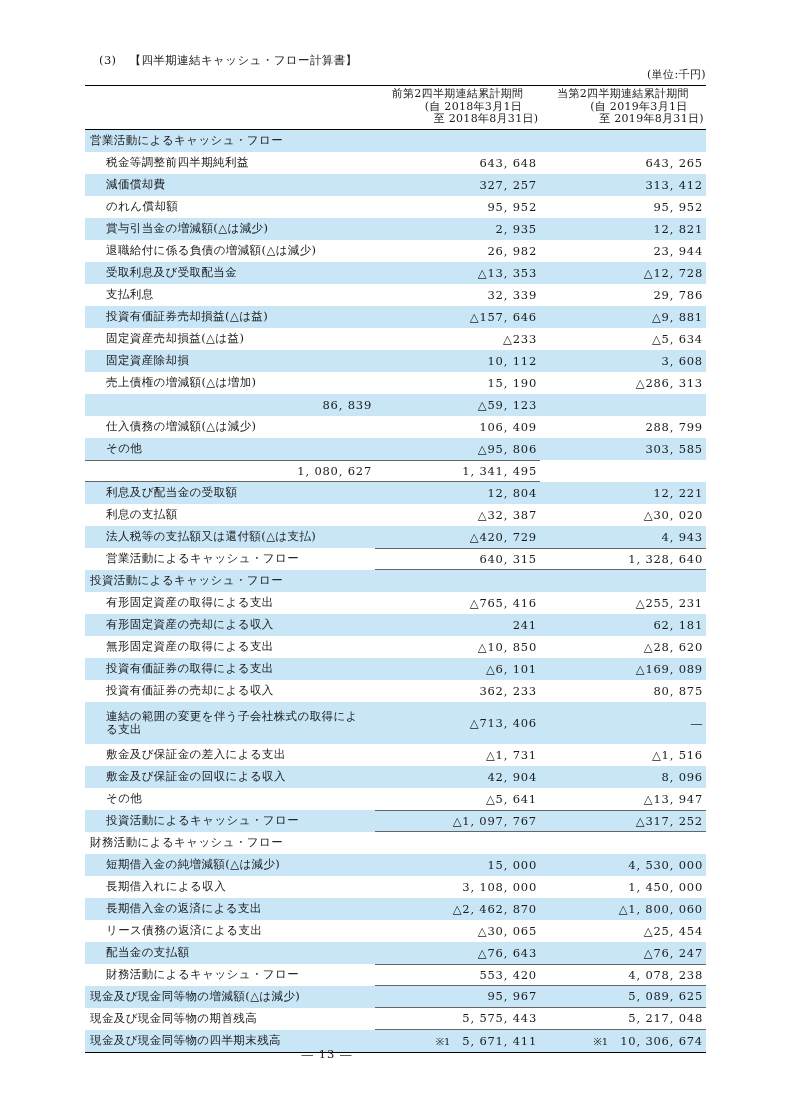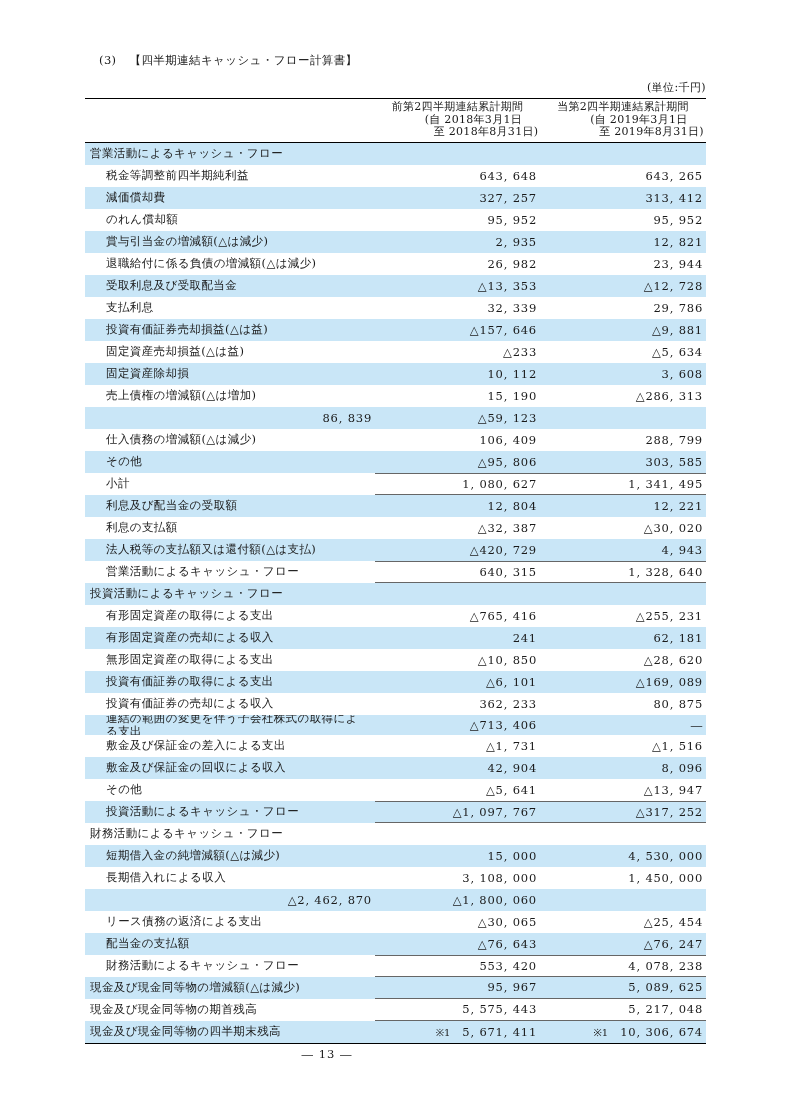--- a/index.html
+++ b/index.html
@@ -10,21 +10,21 @@
     font-family:"DejaVu Serif","Liberation Serif",serif;
     color:#1a1a1a;
     overflow:hidden;
   }
   .doc-title{
     position:absolute;top:53px;left:99px;
     font-size:11.5px;letter-spacing:.4px;
     display:flex;gap:13px;
   }
   .doc-body{
-    position:absolute;top:80px;left:85px;width:621px;
+    position:absolute;top:67px;left:85px;width:621px;
   }
   .unit-note{
     text-align:right;
     font-size:11px;letter-spacing:.4px;
     height:18px;line-height:16px;
   }
   .cf-table{
     border-top:1.5px solid #000;
     border-bottom:1.5px solid #000;
   }
@@ -37,21 +37,21 @@
     text-align:center;
     font-size:11px;letter-spacing:.3px;line-height:12.6px;
   }
   .th .dates{display:inline-block;text-align:left;margin-left:48px;}
   .th .date-to{padding-left:9px;}
   .tbody{}
   .row{
     display:grid;grid-template-columns:290px 165px 166px;
     height:22px;
   }
-  .row.tall{height:20px;}
+  .row.tall{height:42px;}
   .row.blue{background:var(--row-blue,#c9e6f7);}
   .cell{
     display:flex;align-items:center;
     box-sizing:border-box;
     font-size:11.5px;
     overflow:hidden;
   }
   .label{
     padding-left:5px;padding-right:15px;
     letter-spacing:.4px;line-height:13px;
@@ -247,21 +247,20 @@
     <div class="cell label">その他</div>
     <div class="cell amt c1">
               <span class="num">△95, 806</span>
             </div>
     <div class="cell amt c2">
               <span class="num">303, 585</span>
             </div>
   </div>
 
   <div class="row white indent rt rb">
-    <div class="cell label">小計</div>
     <div class="cell amt c1">
               <span class="num">1, 080, 627</span>
             </div>
     <div class="cell amt c2">
               <span class="num">1, 341, 495</span>
             </div>
   </div>
 
   <div class="row blue indent">
     <div class="cell label">利息及び配当金の受取額</div>
@@ -437,20 +436,21 @@
     <div class="cell label">長期借入れによる収入</div>
     <div class="cell amt c1">
               <span class="num">3, 108, 000</span>
             </div>
     <div class="cell amt c2">
               <span class="num">1, 450, 000</span>
             </div>
   </div>
 
   <div class="row blue indent">
+    <div class="cell label">長期借入金の返済による支出</div>
     <div class="cell amt c1">
               <span class="num">△2, 462, 870</span>
             </div>
     <div class="cell amt c2">
               <span class="num">△1, 800, 060</span>
             </div>
   </div>
 
   <div class="row white indent">
     <div class="cell label">リース債務の返済による支出</div>

